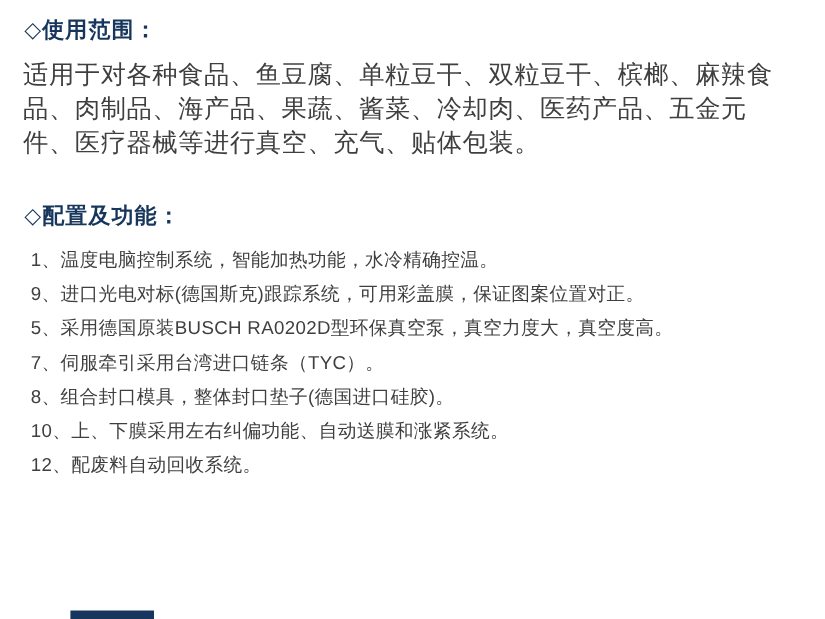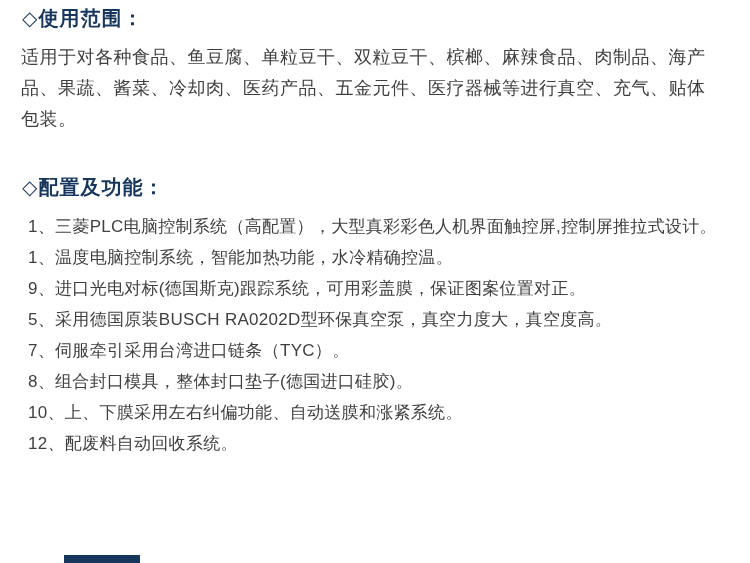--- a/index.html
+++ b/index.html
@@ -6,37 +6,37 @@
   html, body {
     margin: 0; padding: 0;
     width: 750px; height: 563px;
     background: #ffffff;
     font-family: "Liberation Sans", "DejaVu Sans", sans-serif;
     overflow: hidden;
   }
   .page {
     position: relative;
     width: 750px; height: 482px;
-    padding-top: 5px;
+    padding-top: 15px;
   }
   .section-heading {
     margin: 0;
     padding-left: 22px;
     color: #17365d;
     font-size: 20px;
     font-weight: bold;
     letter-spacing: 1px;
     line-height: 26px;
   }
   .usage-paragraph {
     margin: 11px 0 0 0;
     padding-left: 21px;
     width: 715px;
     color: #3f3f3f;
-    font-size: 18px;
+    font-size: 23px;
     line-height: 31px;
     letter-spacing: 0.5px;
     word-break: break-all;
   }
   .features-section { margin-top: 39px; }
   .feature-list {
     list-style: none;
     margin: 11px 0 0 0;
     padding: 0 0 0 28px;
   }
@@ -63,21 +63,20 @@
 <div class="page">
 
   <section class="usage-section">
     <h2 class="section-heading">◇使用范围：</h2>
     <p class="usage-paragraph">适用于对各种食品、鱼豆腐、单粒豆干、双粒豆干、槟榔、麻辣食品、肉制品、海产品、果蔬、酱菜、冷却肉、医药产品、五金元件、医疗器械等进行真空、充气、贴体包装。</p>
   </section>
 
   <section class="features-section">
     <h2 class="section-heading">◇配置及功能：</h2>
     <ul class="feature-list">
-      <li>1、三菱PLC电脑控制系统（高配置），大型真彩彩色人机界面触控屏,控制屏推拉式设计。</li>
       <li>1、温度电脑控制系统，智能加热功能，水冷精确控温。</li>
       <li>9、进口光电对标(德国斯克)跟踪系统，可用彩盖膜，保证图案位置对正。</li>
       <li>5、采用德国原装BUSCH RA0202D型环保真空泵，真空力度大，真空度高。</li>
       <li>7、伺服牵引采用台湾进口链条（TYC）。</li>
       <li>8、组合封口模具，整体封口垫子(德国进口硅胶)。</li>
       <li>10、上、下膜采用左右纠偏功能、自动送膜和涨紧系统。</li>
       <li>12、配废料自动回收系统。</li>
     </ul>
   </section>
 

